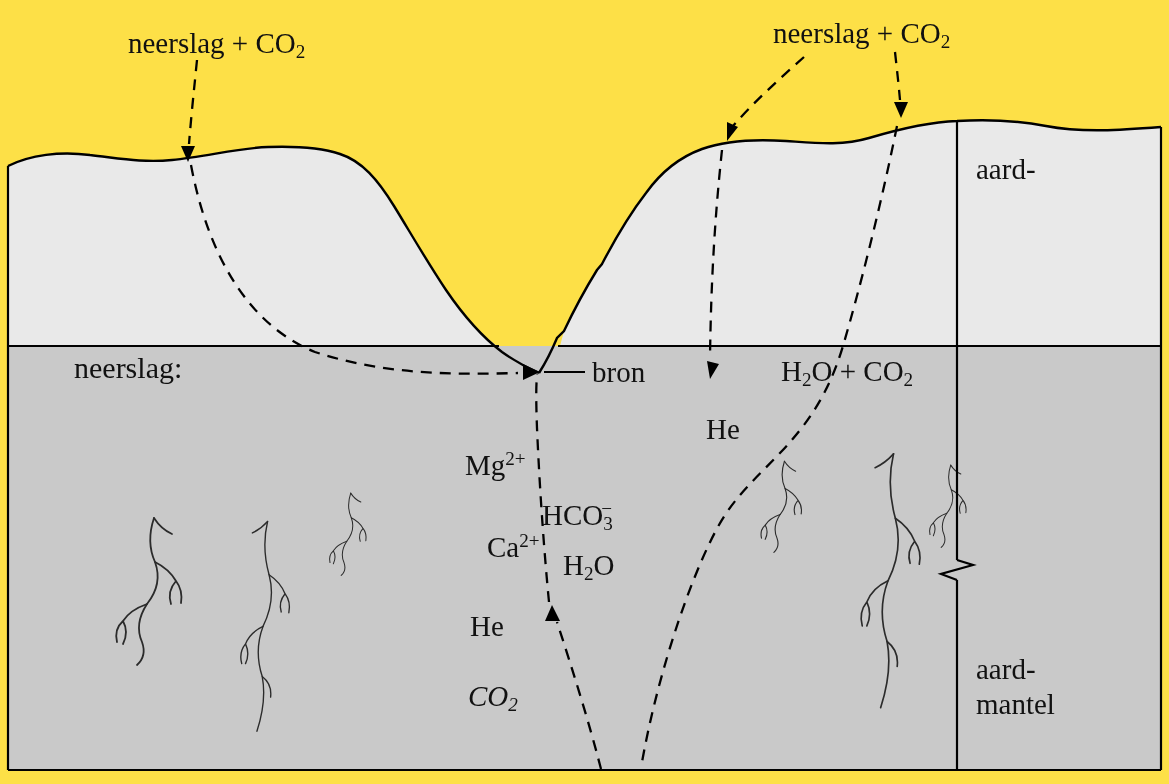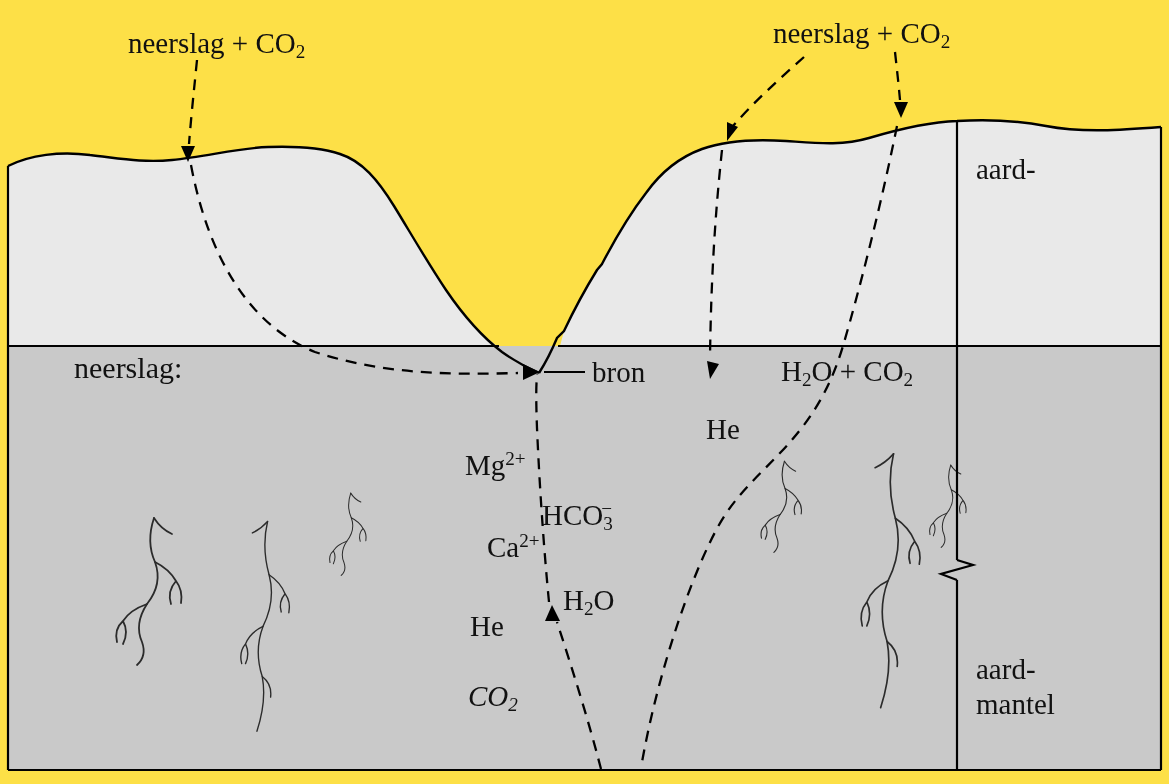--- a/index.html
+++ b/index.html
@@ -149,21 +149,21 @@
   </div>
 
   <div class="lbl" style="left:542px; top:497px;">
     <span>HCO</span><sub>3</sub><sup class="over">−</sup>
   </div>
 
   <div class="lbl" style="left:487px; top:529px;">
     <span>Ca</span><sup>2+</sup>
   </div>
 
-  <div class="lbl" style="left:563px; top:583px;text-align:center;">
+  <div class="lbl" style="left:563px; top:548px;text-align:center;">
     <span>H</span><sub>2</sub><span>O</span>
   </div>
 
   <div class="lbl" style="left:470px; top:609px;">He</div>
 
   <div class="lbl" style="left:468px; top:679px;font-style:italic;">
     <span>CO</span><sub>2</sub>
   </div>
 
   <div class="lbl" style="left:976px; top:652px;">

